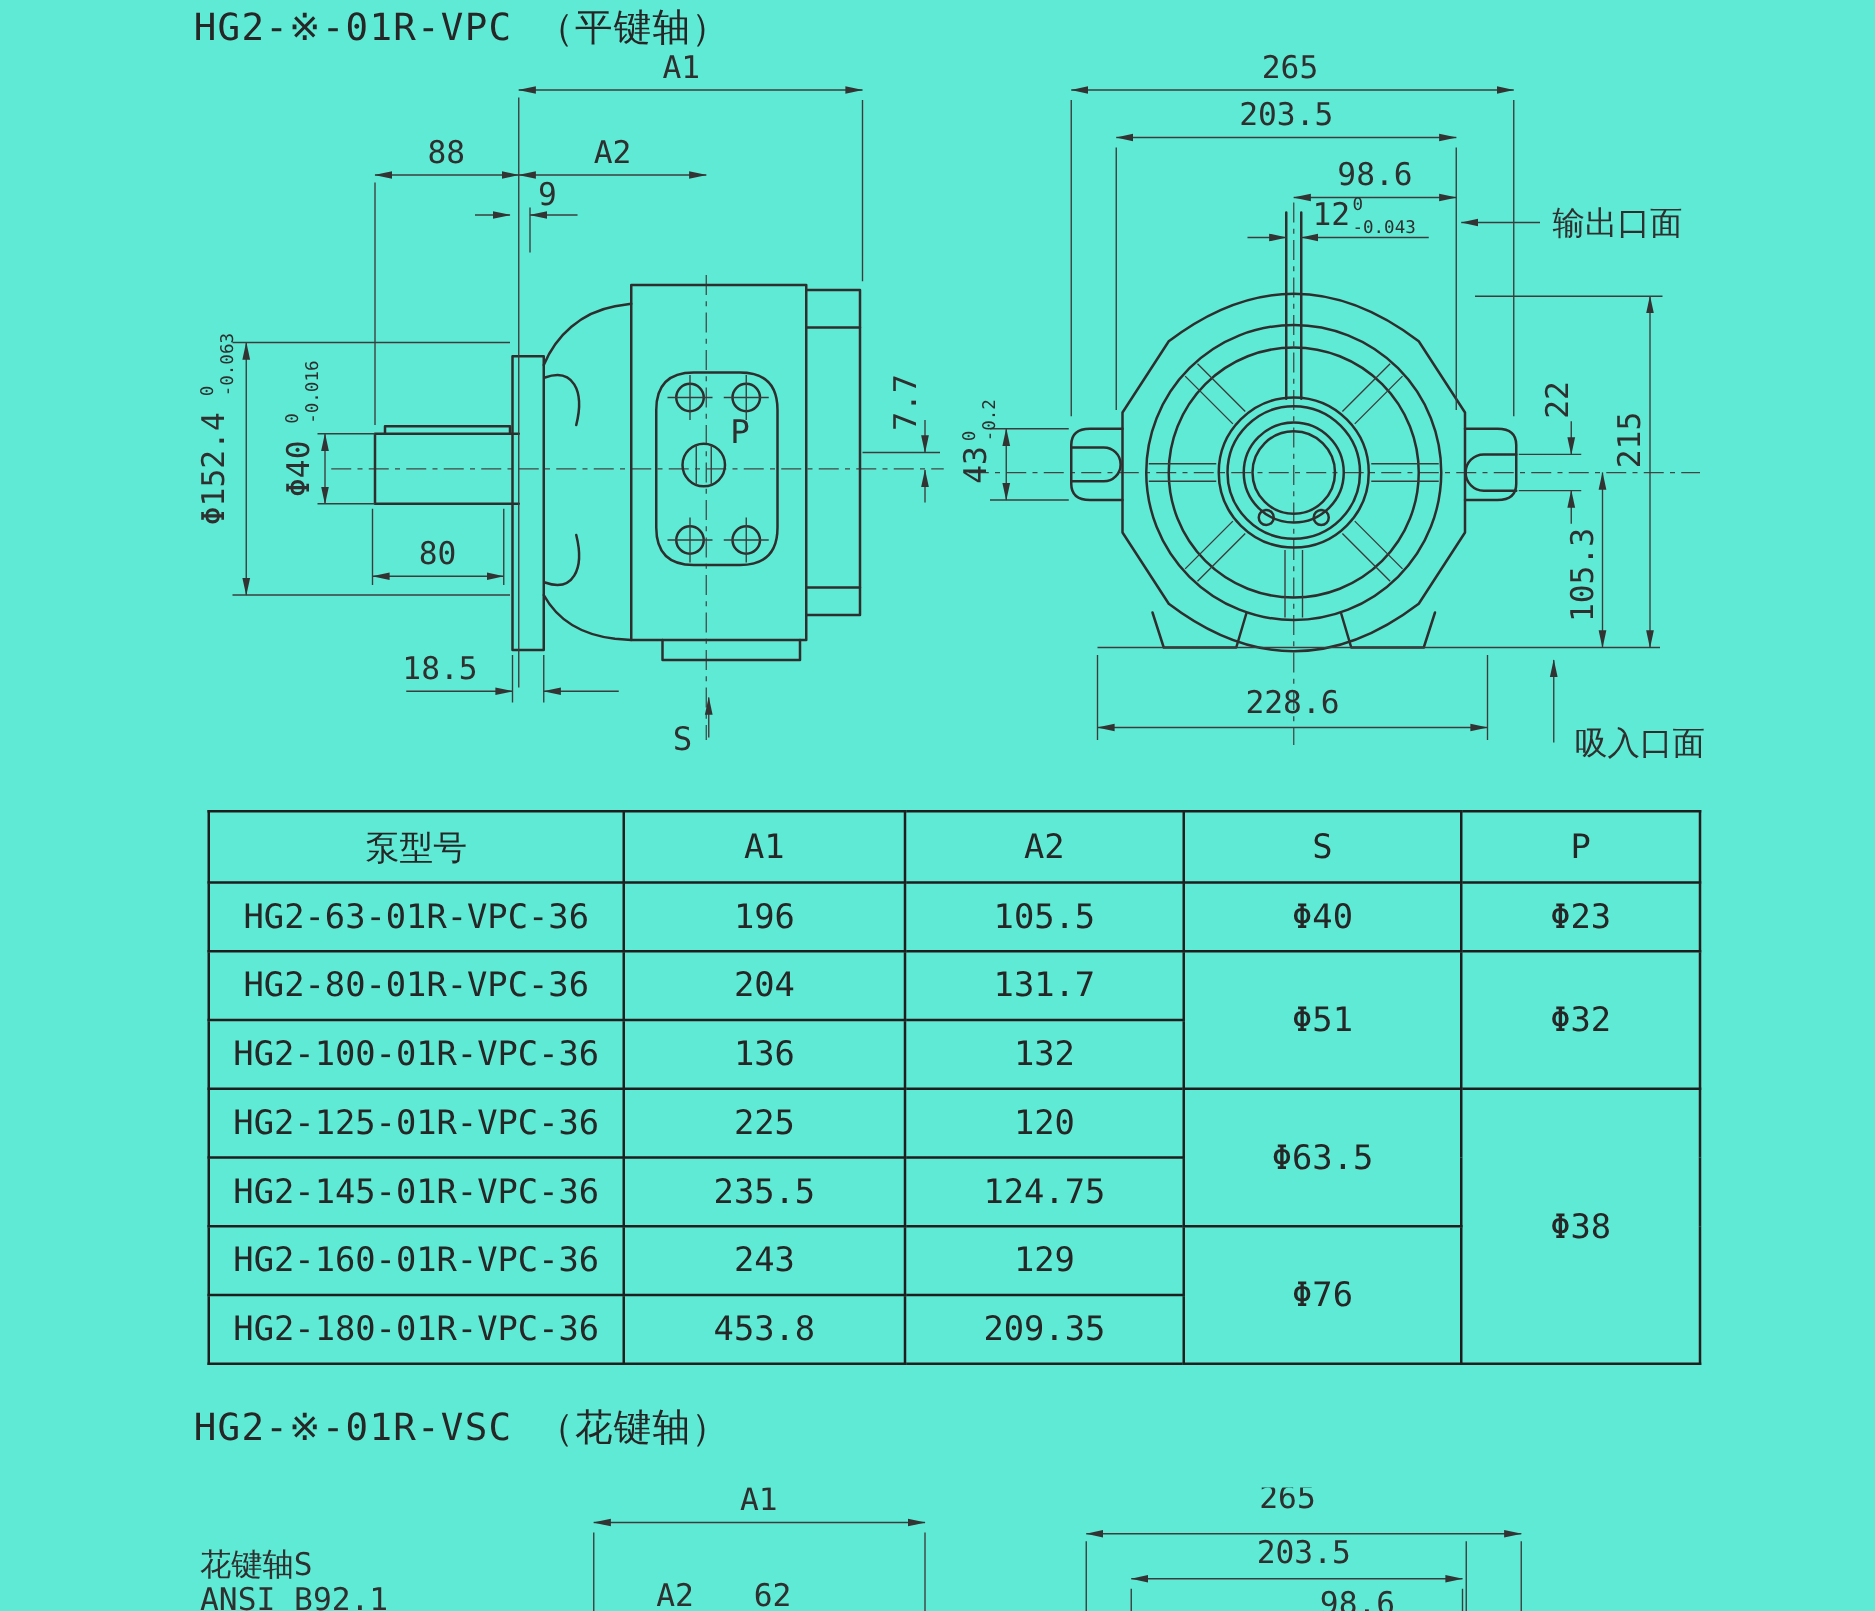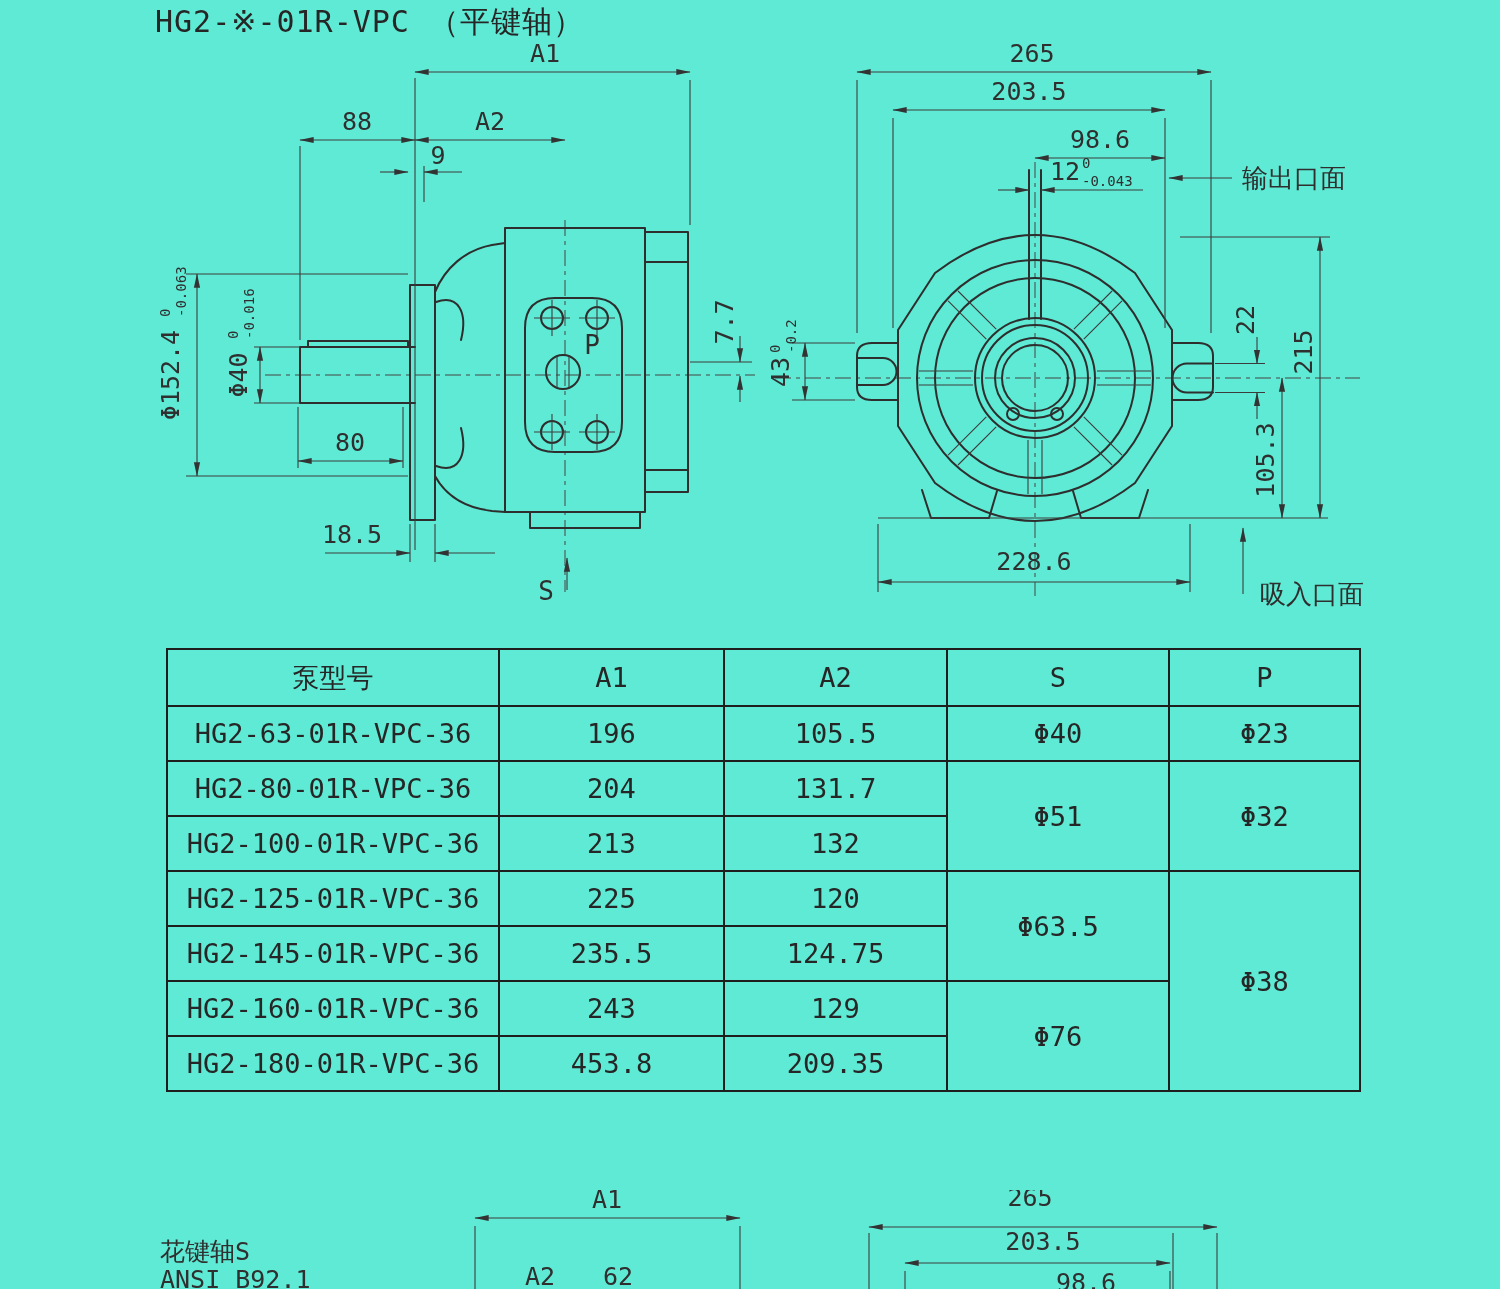--- a/index.html
+++ b/index.html
@@ -246,21 +246,21 @@
       </tr>
       <tr>
         <td class="model">HG2-80-01R-VPC-36</td>
         <td>204</td>
         <td>131.7</td>
         <td rowspan="2">Φ51</td>
         <td rowspan="2">Φ32</td>
       </tr>
       <tr>
         <td class="model">HG2-100-01R-VPC-36</td>
-        <td>213</td>
+        <td>136</td>
         <td>132</td>
       </tr>
       <tr>
         <td class="model">HG2-125-01R-VPC-36</td>
         <td>225</td>
         <td>120</td>
         <td rowspan="2">Φ63.5</td>
         <td rowspan="4">Φ38</td>
       </tr>
       <tr>
@@ -275,20 +275,21 @@
         <td rowspan="2">Φ76</td>
       </tr>
       <tr>
         <td class="model">HG2-180-01R-VPC-36</td>
         <td>453.8</td>
         <td>209.35</td>
       </tr>
     </tbody>
   </table>
 
+  <div class="title" style="left:155px;top:1122px;">HG2-※-01R-VSC （花键轴）</div>
 
   <svg style="left:140px;top:1190px;" width="1240" height="99" viewBox="0 0 1240 99">
     <defs>
       <marker id="ah3" viewBox="0 0 12 6" refX="11.5" refY="3" markerWidth="13" markerHeight="7" orient="auto-start-reverse">
           <path d="M12,3 L0,0.4 L0,5.6 Z" fill="#333"></path>
         </marker>
     </defs>
     <g>
       <line class="thin" x1="335" y1="28" x2="600" y2="28" marker-start="url(#ah3)" marker-end="url(#ah3)"></line>
       <line class="thin" x1="335" y1="36" x2="335" y2="99"></line>

